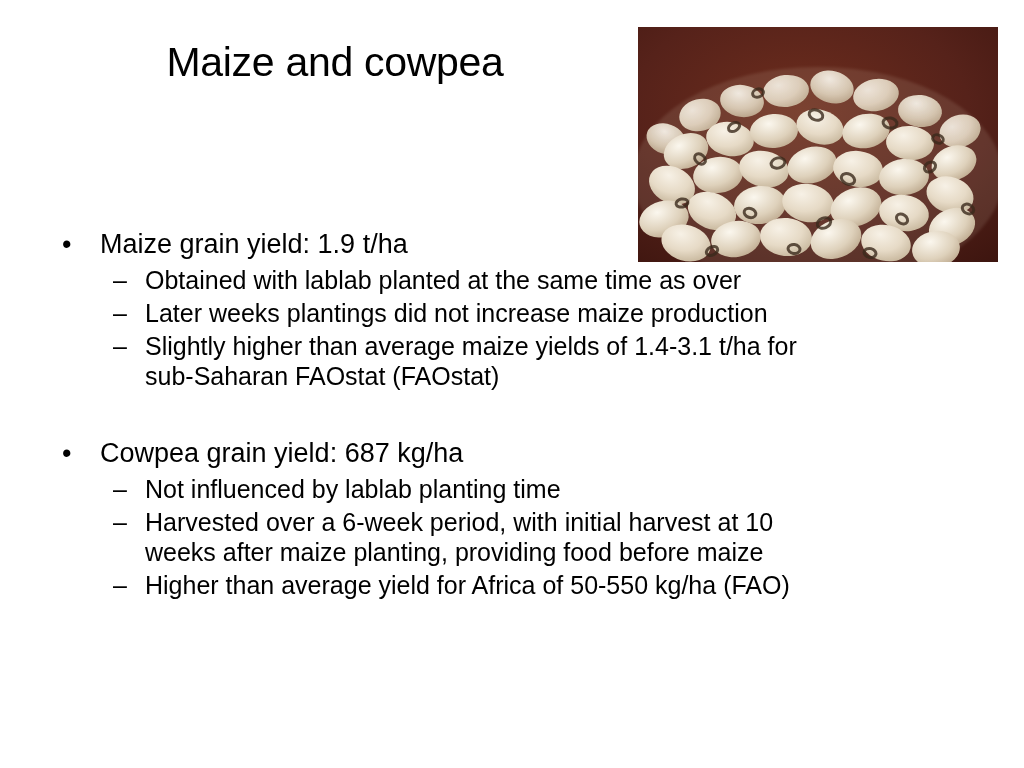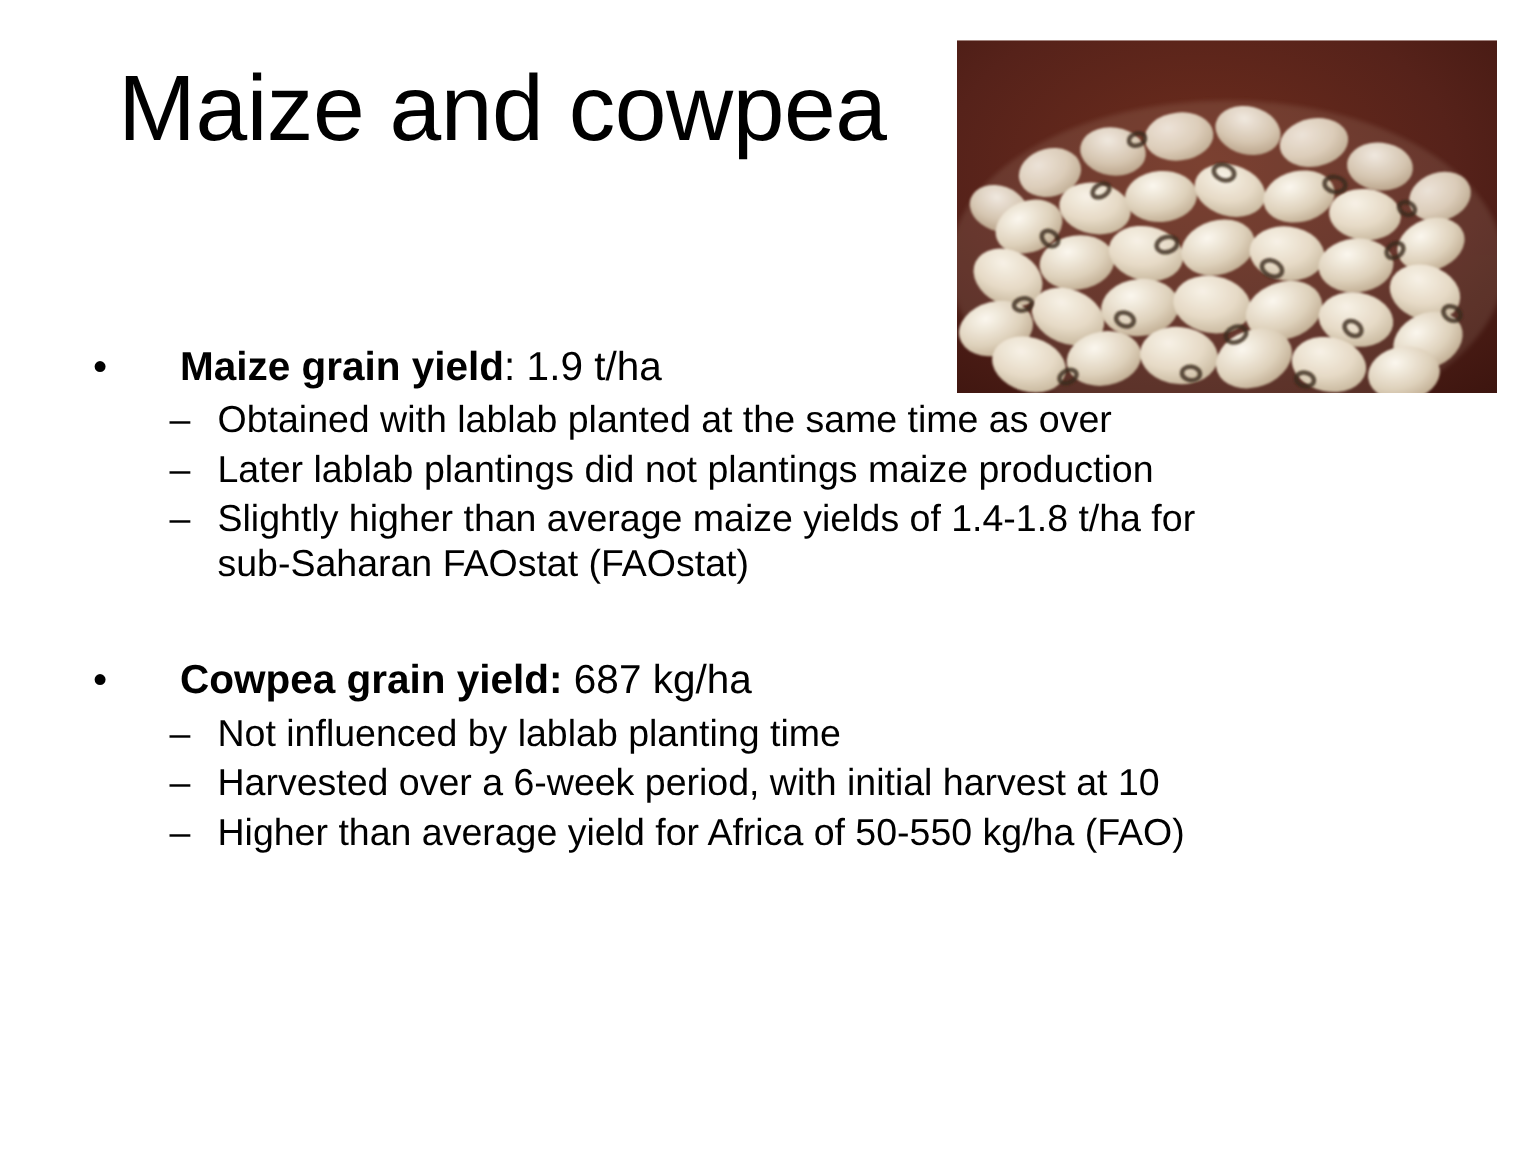--- a/index.html
+++ b/index.html
@@ -23,21 +23,21 @@
     background: #ffffff;
   }
 
   
   #slide-title {
     position: absolute;
     left: 30px;
     top: 40px;
     width: 610px;
     text-align: center;
-    font-size: 62px;
+    font-size: 41px;
     line-height: 1.08;
     font-weight: 400;
     letter-spacing: -0.3px;
     color: #000000;
   }
   #slide-title .title-line {
     display: block;
     white-space: nowrap;
   }
 
@@ -74,22 +74,21 @@
     color: #000000;
   }
   .lvl1 .marker {
     position: absolute;
     left: 14px;
     top: 0;
     font-size: 27px;
     line-height: 1.22;
   }
   .lvl1 .lead {
-    font-weight: bold;
-    margin-left: 20px;
+    font-weight: normal;
   }
   .lvl1 .trail {
     font-weight: 400;
     margin-top: 36px;
   }
 
   .lvl2 {
     position: relative;
     padding-left: 97px;
     font-size: 25px;
@@ -224,44 +223,45 @@
       <span class="lead">Maize grain yield</span><span class="trail">:  1.9 t/ha</span>
     </div>
 
     <div class="lvl2">
       <span class="marker">–</span>
       <span class="txt">Obtained with lablab planted at the same time as over</span>
     </div>
 
     <div class="lvl2">
       <span class="marker">–</span>
-      <span class="txt">Later lablab plantings did not plantings maize production</span>
-    </div>
-
-    <div class="lvl2">
-      <span class="marker">–</span>
-      <span class="txt">Slightly higher than average maize yields of 1.4-1.8 t/ha for</span>
+      <span class="txt">Later weeks plantings did not increase maize production</span>
+    </div>
+
+    <div class="lvl2">
+      <span class="marker">–</span>
+      <span class="txt">Slightly higher than average maize yields of 1.4-3.1 t/ha for</span>
       <span class="txt">sub-Saharan FAOstat (FAOstat)</span>
     </div>
 
     <div class="group-gap"></div>
 
     <div class="lvl1">
       <span class="marker">•</span>
       <span class="lead">Cowpea grain yield:</span><span class="trail">  687 kg/ha</span>
     </div>
 
     <div class="lvl2">
       <span class="marker">–</span>
       <span class="txt">Not influenced by lablab planting time</span>
     </div>
 
     <div class="lvl2">
       <span class="marker">–</span>
       <span class="txt">Harvested over a 6-week period, with initial harvest at 10</span>
+      <span class="txt">weeks after maize planting, providing food before maize</span>
     </div>
 
     <div class="lvl2">
       <span class="marker">–</span>
       <span class="txt">Higher than average yield for Africa of 50-550 kg/ha (FAO)</span>
     </div>
 
   </div>
 </div>
 

